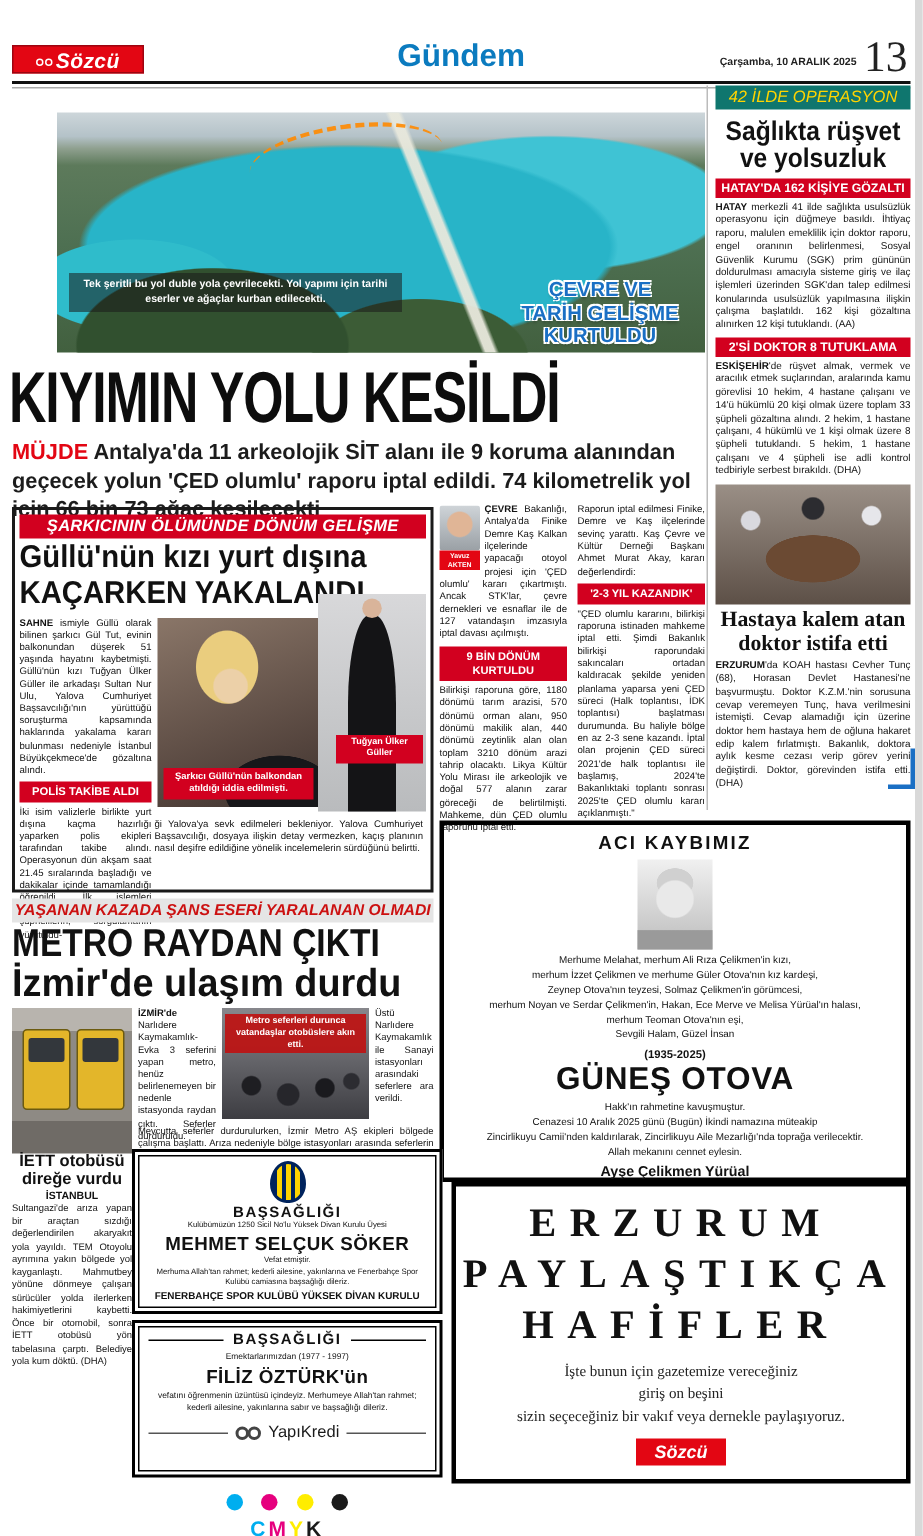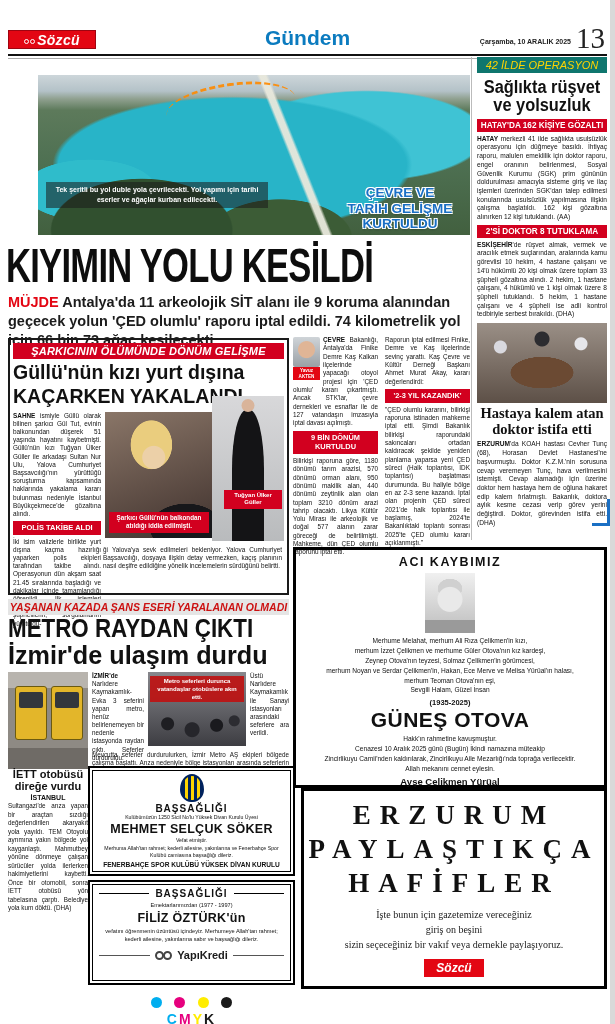--- a/index.html
+++ b/index.html
@@ -135,21 +135,21 @@
   .ad-footer{font-weight:800;font-size:6.6px;margin-top:2px;}
   .ad2{left:88px;top:880px;width:207px;height:105px;}
   .title-rule{display:flex;align-items:center;gap:6px;}
   .title-rule i{flex:1;border-top:1px solid #000;}
   .ad2 .ad-small{font-size:5.6px;margin-top:3px;}
   .yk-row{display:flex;align-items:center;gap:5px;margin-top:6px;}
   .yk-row i{flex:1;border-top:1px solid #555;}
   .yk-icon{display:inline-block;width:17px;height:9px;position:relative;}
   .yk-icon b{position:absolute;top:0;width:9px;height:9px;border:2px solid #444;border-radius:50%;box-sizing:border-box;}
   .yk-icon b:first-child{left:0}.yk-icon b:last-child{right:0}
-  .yk-word{font-weight:700;font-size:11px;color:#1a1a1a;text-align:center;}
+  .yk-word{font-weight:400;font-size:11px;color:#1a1a1a;text-align:center;}
   .cmyk{position:absolute;left:88px;top:993px;width:207px;text-align:center;}
   .dot{display:inline-block;width:11px;height:11px;border-radius:50%;margin:0 4px;vertical-align:middle;}
   .cmyk-label{font-weight:800;font-size:14px;letter-spacing:2px;margin-top:0;text-decoration:underline;}
   .cmyk-label span{display:inline-block;}
   
   .ad3{position:absolute;left:301px;top:788px;width:306px;height:201px;border:3px solid #000;box-sizing:border-box;
     text-align:center;font-family:"Liberation Serif",serif;padding-top:8px;}
   .a3-title{font-size:27px;font-weight:700;letter-spacing:9px;line-height:1.25;color:#111;}
   .a3-body{font-size:10px;line-height:1.5;margin-top:7px;color:#222;}
   .sozcu-chip{display:inline-block;background:#e30613;color:#fff;font-family:"Liberation Sans",sans-serif;

